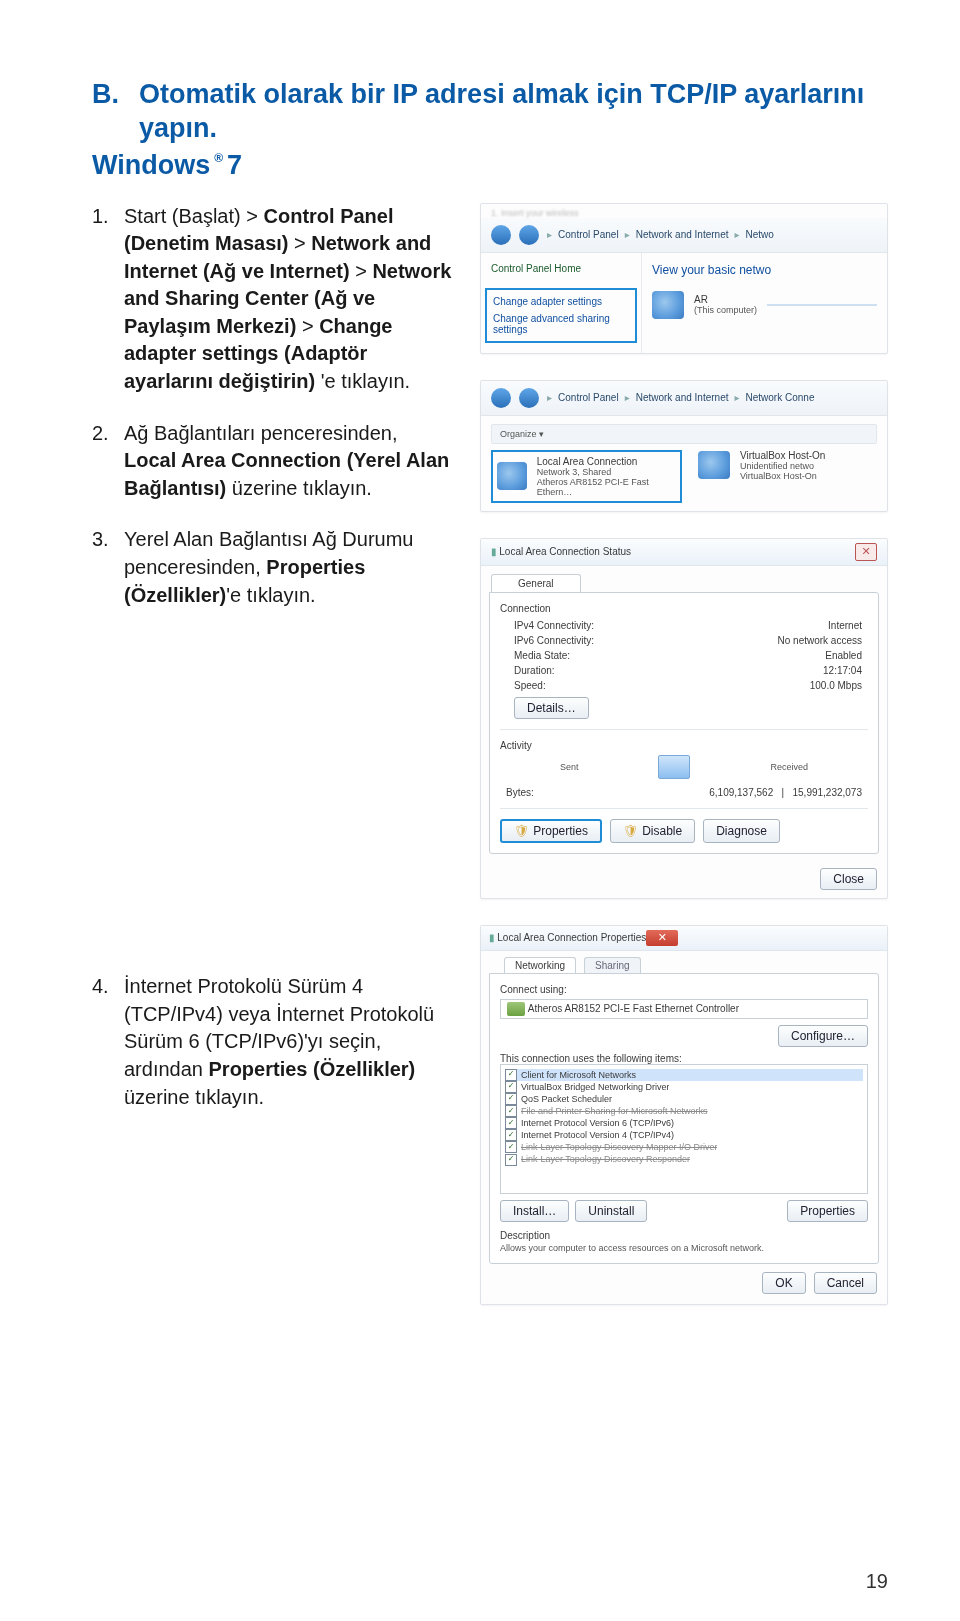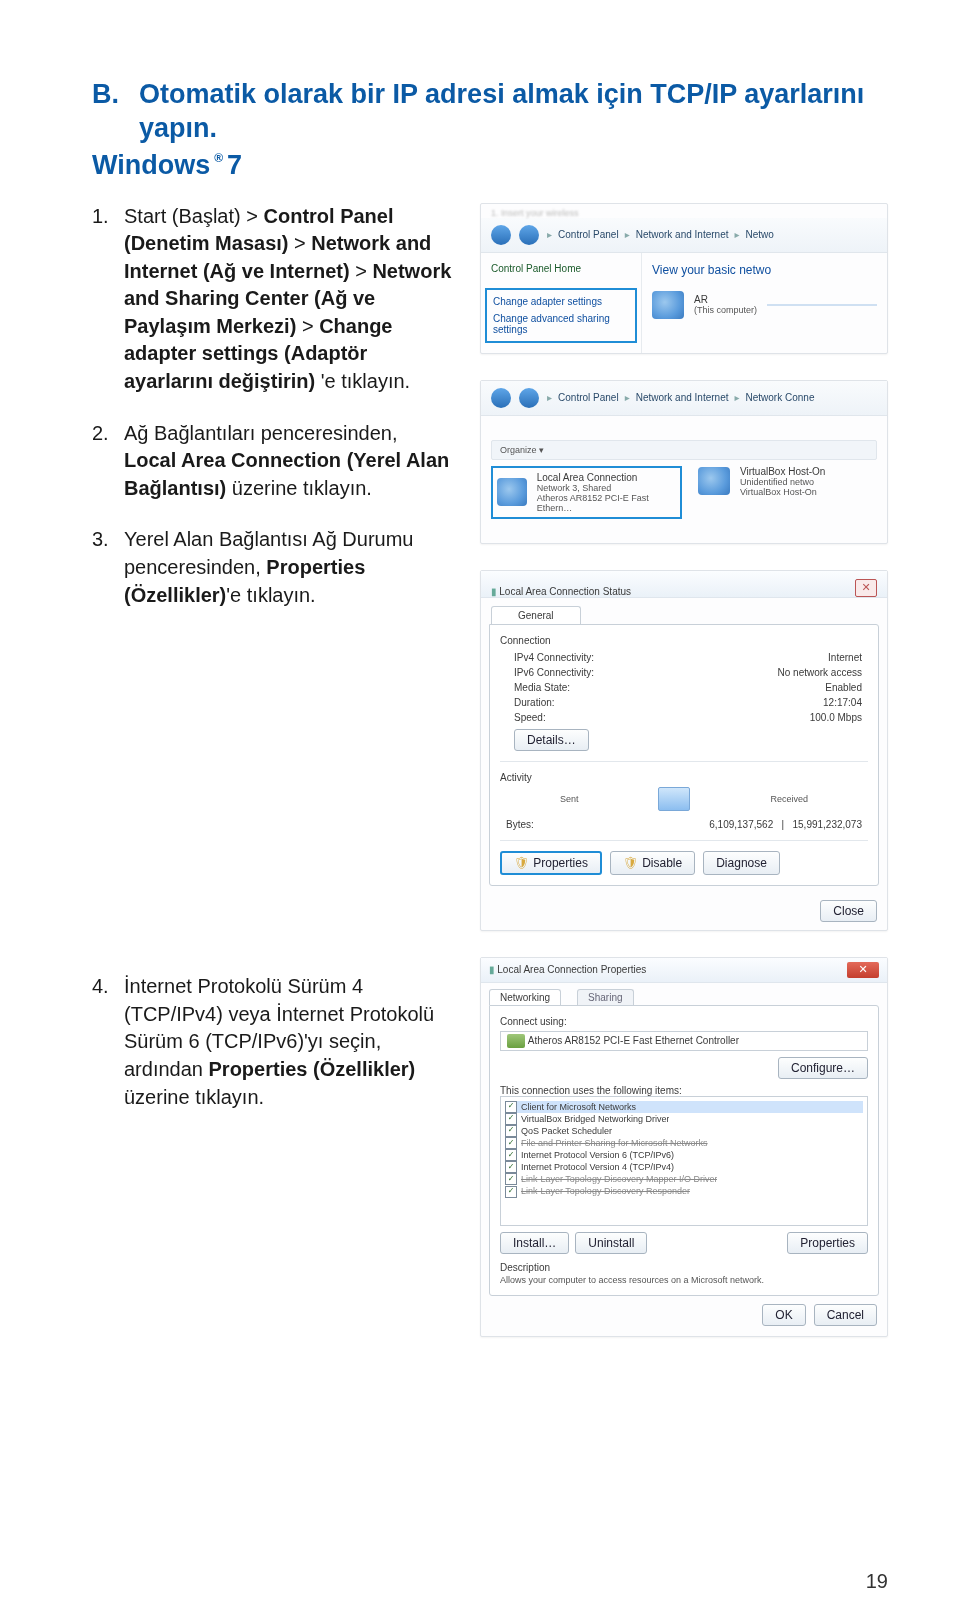--- a/index.html
+++ b/index.html
@@ -21,38 +21,38 @@
   .crumb{display:flex;align-items:center;gap:6px;font-size:10px;color:#2a4a6a}
   .crumb .sep{color:#8aa}
   .shot-body{display:flex}
   .sidepane{width:140px;padding:10px 10px;border-right:1px solid #e7ebef;font-size:10px;color:#2a4a8a}
   .sidepane .hdr{color:#1a5a2a;margin-bottom:14px}
   .hilite{border:2px solid #1f8dd6;padding:6px 6px;margin:0 -6px}
   .mainpane{flex:1;padding:10px 10px}
   .linky{color:#1050a0}
   .row{display:flex;align-items:center;gap:10px;margin-bottom:10px}
   .ico{width:32px;height:28px;background:radial-gradient(circle at 40% 40%,#9cc8ee,#5a9bdc 60%,#3a7ac0);border-radius:4px}
-  .shot2 .body{padding:24px 10px}
+  .shot2 .body{padding:8px 10px}
   .thinbar{height:18px;background:#f1f5f9;border:1px solid #e0e6ec;border-radius:2px;margin-bottom:6px;padding:0 8px;display:flex;align-items:center;font-size:9px;color:#555}
   .hilite2{border:2px solid #1f8dd6;padding:4px 4px}
   .status-win{font-size:10px}
-  .status-win .title{height:26px;background:linear-gradient(#fbfdff,#eaf1f8);border-bottom:1px solid #dfe6ed;display:flex;align-items:flex-end;padding:0 10px;justify-content:space-between}
+  .status-win .title{height:26px;background:linear-gradient(#fbfdff,#eaf1f8);border-bottom:1px solid #dfe6ed;display:flex;align-items:center;padding:0 10px;justify-content:space-between}
   .xbox{width:20px;height:16px;border:1px solid #b55;color:#b55;border-radius:2px;display:flex;align-items:center;justify-content:center;font-size:11px;background:#f9eaea}
   .tab{display:inline-block;border:1px solid #c8d0d8;border-bottom:none;padding:3px 26px;margin:8px 0 0 10px;background:#fff;border-radius:3px 3px 0 0;font-size:10px}
   .pane{border:1px solid #c8d0d8;margin:0 8px 8px 8px;padding:10px;border-radius:0 3px 3px 3px;background:#fff}
   .kv{display:flex;justify-content:space-between;font-size:10px;margin-bottom:4px}
   .btn{display:inline-flex;align-items:center;justify-content:center;border:1px solid #a8b4c0;background:linear-gradient(#fdfefe,#e8eef4);border-radius:3px;padding:3px 12px;font-size:12px;color:#223}
   .btn.primary{border:2px solid #1f8dd6}
   .sep-line{height:1px;background:#e2e7ec;margin:10px 0}
   .graph{display:flex;align-items:center;justify-content:center;gap:80px;margin:4px 0 8px}
   .monico{width:30px;height:22px;background:linear-gradient(#cfe6fb,#8cbef0);border:1px solid #7aa8d8;border-radius:2px}
   .props-win{font-size:10px}
-  .props-win .title{height:24px;background:linear-gradient(#fbfdff,#eaf1f8);border-bottom:1px solid #dfe6ed;display:flex;align-items:center;padding:0 8px;justify-content:space-between}
+  .props-win .title{height:24px;background:linear-gradient(#fbfdff,#eaf1f8);border-bottom:1px solid #dfe6ed;display:flex;align-items:center;padding:0 8px;justify-content:flex-start}
   .xred{width:32px;height:16px;background:linear-gradient(#e36a5a,#c43e2e);border-radius:2px;color:#fff;display:flex;align-items:center;justify-content:center;font-size:11px}
-  .tabs-row{display:flex;gap:16px;margin:6px 0 0 8px}
+  .tabs-row{display:flex;gap:8px;margin:6px 0 0 23px}
   .tabs-row .tab2{border:1px solid #c8d0d8;border-bottom:none;padding:2px 10px;background:#fff;border-radius:3px 3px 0 0;font-size:10px}
   .tabs-row .tab2.inactive{background:#f0f3f7;color:#667}
   .listbox{border:1px solid #c8d0d8;height:120px;padding:4px;overflow:hidden;font-size:9px;line-height:1.35}
   .li{display:flex;align-items:center;gap:4px}
   .chk{width:10px;height:10px;border:1px solid #7a8a9a;display:inline-flex;align-items:center;justify-content:center;font-size:8px;color:#2a6a2a;background:#fff}
   .li .t{white-space:nowrap;overflow:hidden;text-overflow:ellipsis}
   .li.sel{background:#cfe3fb}
   .li.strike .t{text-decoration:line-through;color:#8a8a8a}
   .field{display:flex;align-items:center;gap:6px;margin-bottom:6px}
   .field .box{flex:1;height:18px;border:1px solid #c8d0d8;background:#fff;padding:0 6px;display:flex;align-items:center}

